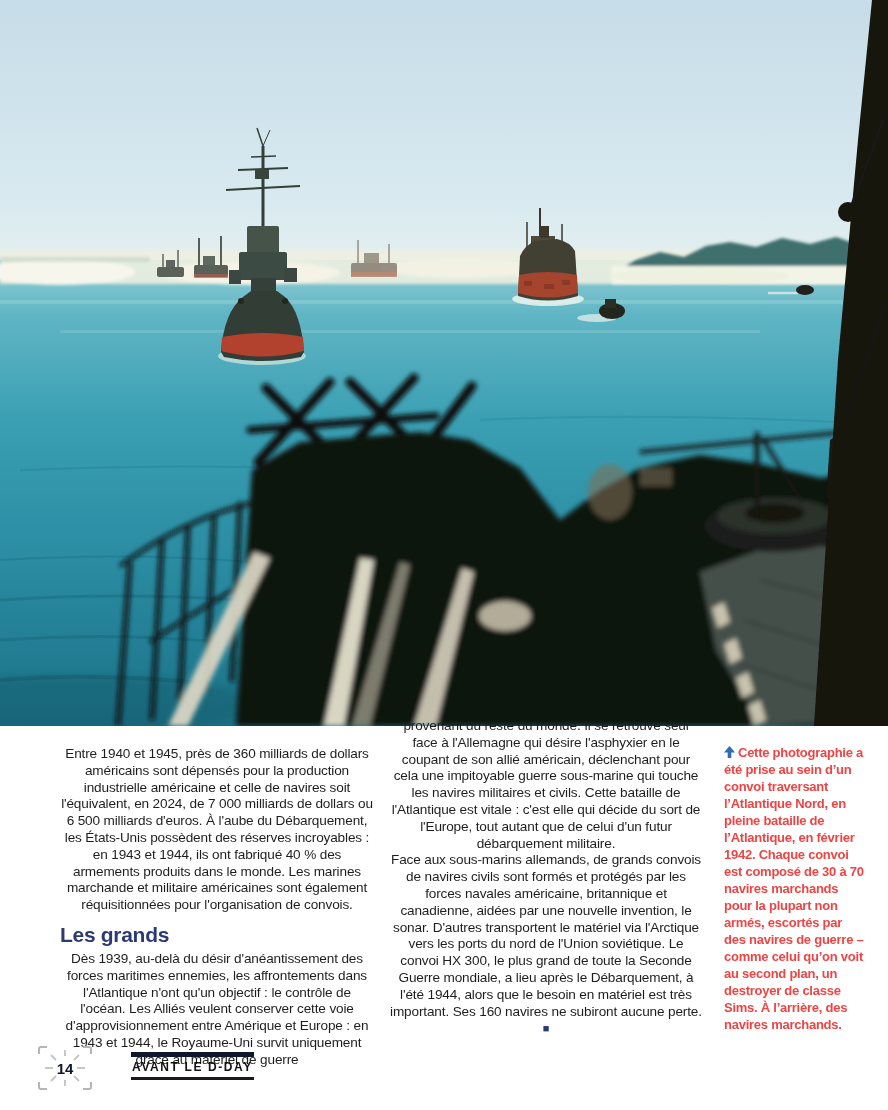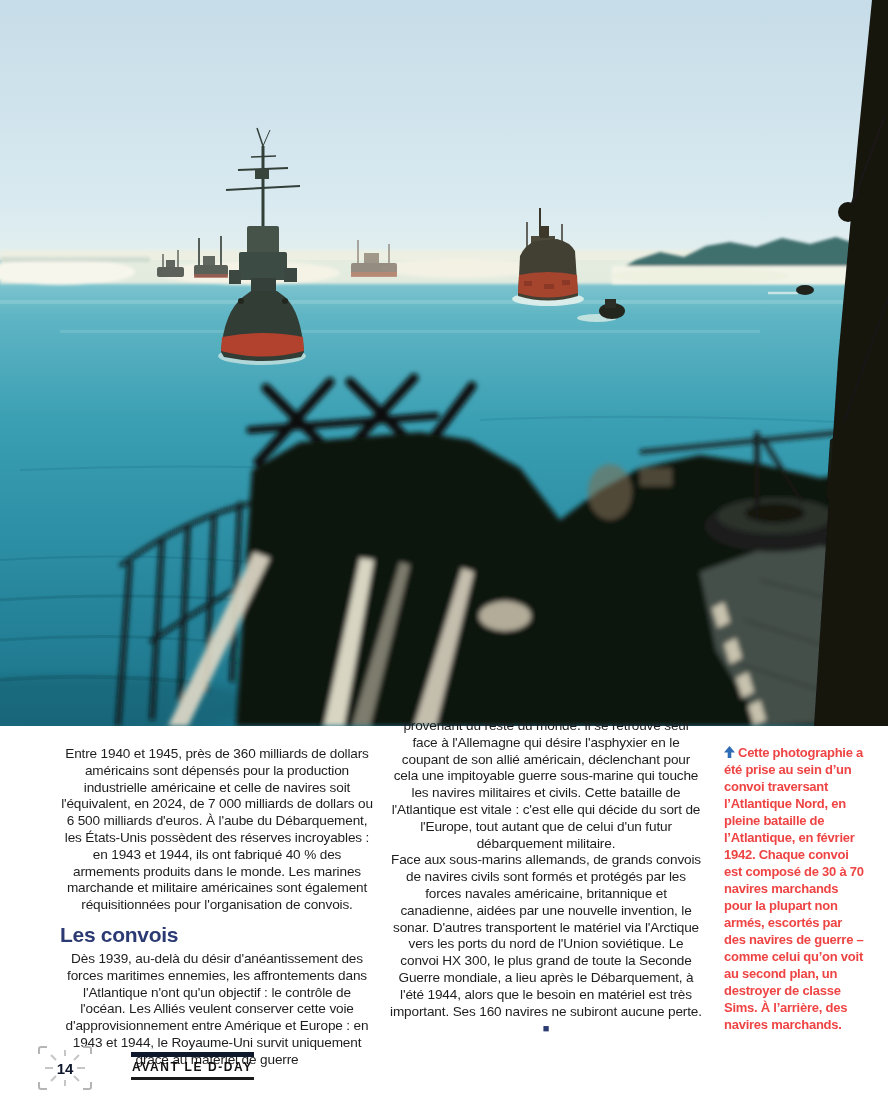--- a/index.html
+++ b/index.html
@@ -226,21 +226,21 @@
       <line x1="888" y1="298" x2="844" y2="422" stroke="#1a1814" stroke-width="2.5" opacity="0.85"></line>
       <circle cx="848" cy="212" r="10" fill="#15130f"></circle>
       <circle cx="854" cy="322" r="12" fill="#15130f"></circle>
       <polygon points="830,440 888,400 888,470 826,500" fill="#15130f" opacity="0.95"></polygon>
     </g>
   </svg>
 </div>
 
 <div class="col" id="col1">
   <p>Entre 1940 et 1945, près de 360 milliards de dollars américains sont dépensés pour la production industrielle américaine et celle de navires soit l'équivalent, en 2024, de 7&nbsp;000 milliards de dollars ou 6&nbsp;500 milliards d'euros. À l'aube du Débarquement, les États-Unis possèdent des réserves incroyables : en 1943 et 1944, ils ont fabriqué 40&nbsp;% des armements produits dans le monde. Les marines marchande et militaire américaines sont également réquisitionnées pour l'organisation de convois.</p>
-  <h2 class="section-heading">Les convois</h2>
+  <h2 class="section-heading">Les grands</h2>
   <p>Dès 1939, au-delà du désir d'anéantissement des forces maritimes ennemies, les affrontements dans l'Atlantique n'ont qu'un objectif : le contrôle de l'océan. Les Alliés veulent conserver cette voie d'approvisionnement entre Amérique et Europe : en 1943 et 1944, le Royaume-Uni survit uniquement grâce au matériel de guerre</p>
 </div>
 
 <div class="col" id="col2">
   <p>provenant du reste du monde. Il se retrouve seul face à l'Allemagne qui désire l'asphyxier en le coupant de son allié américain, déclenchant pour cela une impitoyable guerre sous-marine qui touche les navires militaires et civils. Cette bataille de l'Atlantique est vitale : c'est elle qui décide du sort de l'Europe, tout autant que de celui d'un futur débarquement militaire.</p>
   <p><span>Face aux sous-marins allemands, de grands convois de navires civils sont formés et protégés par les forces navales américaine, britannique et canadienne, aidées par une nouvelle invention, le sonar. D'autres transportent le matériel </span><span class="it">via</span><span> l'Arctique vers les ports du nord de l'Union soviétique. Le convoi HX&nbsp;300, le plus grand de toute la Seconde Guerre mondiale, a lieu après le Débarquement, à l'été 1944, alors que le besoin en matériel est très important. Ses 160 navires ne subiront aucune perte. </span><span class="endmark">■</span></p>
 </div>
 
 <div class="col caption" id="col3">
   <span class="arrow">

